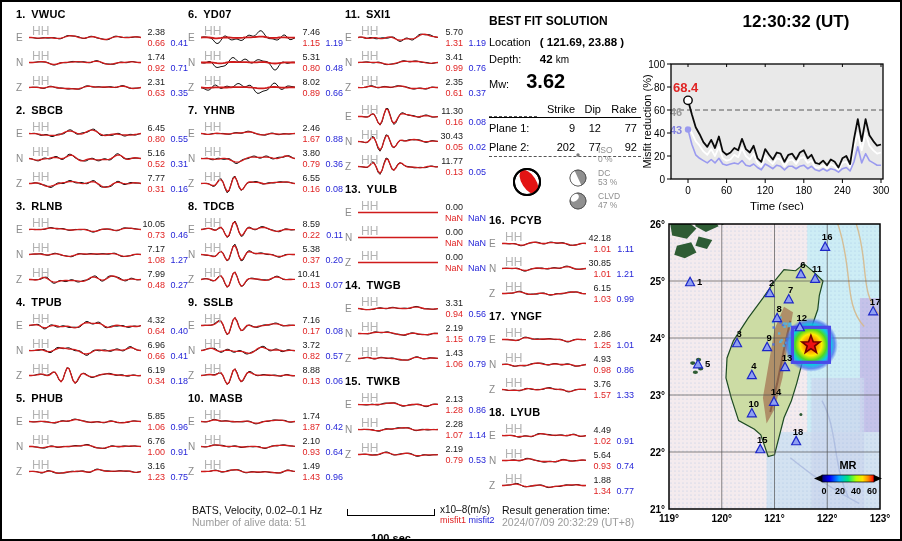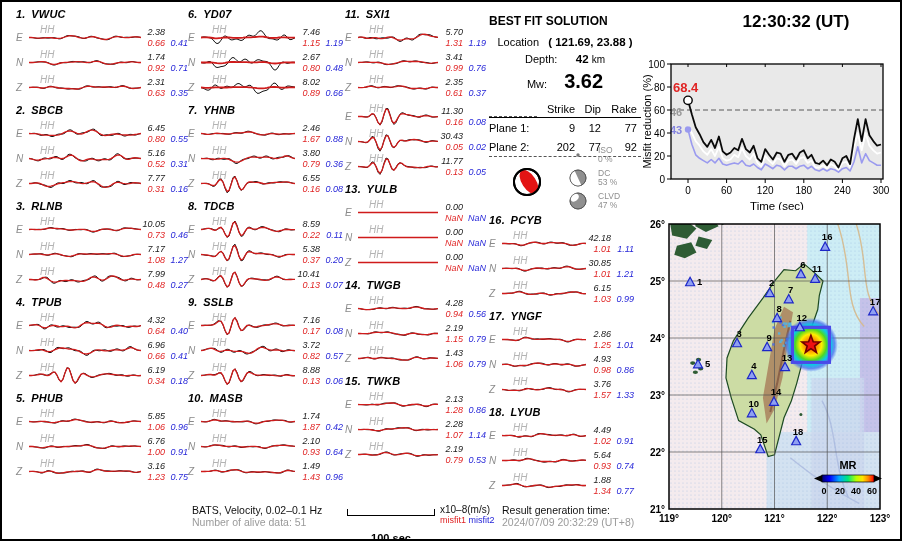--- a/index.html
+++ b/index.html
@@ -1,39 +1,39 @@
 <!DOCTYPE html>
 <html><head>
 <meta charset="utf-8">
 <style>
   html,body{margin:0;padding:0;background:#fff;}
   #canvas{position:relative;width:898px;height:537px;border:2px solid #000;background:#fff;
           font-family:"Liberation Sans",sans-serif;overflow:hidden;}
   
-  .wave-col{position:absolute;top:6px;font-style:italic;}
+  .wave-col{position:absolute;top:6px;}
   #col1{left:14px;width:172px;}
   #col2{left:186px;width:155px;}
   #col3{left:343px;width:141px;}
   #col4{left:487px;width:145px;top:212px;}
   .station{margin-bottom:4px;}
   .st-head{font-weight:bold;font-size:11px;color:#000;height:17px;letter-spacing:.2px;}
   .chan-row{display:flex;align-items:center;height:25px;}
   .comp{width:13px;font-size:10px;color:#8a8a8a;}
   .trace{position:relative;height:25px;}
-  .hh{position:absolute;left:3px;top:-1px;font-size:10px;color:#b3b3b3;margin-left:8px;}
+  .hh{position:absolute;left:3px;top:-1px;font-size:12px;color:#b3b3b3;}
   .nums{width:47px;display:grid;grid-template-columns:1fr 21px;column-gap:2px;
         font-size:9px;line-height:11px;}
   .nums span{text-align:right;display:block;}
   .amp{color:#1a1a1a;}
   .m1{color:#e02424;}
   .m2{color:#2626d8;}
   
   #solution{position:absolute;left:487px;top:12px;width:152px;}
   .sol-title{font-weight:bold;font-size:12px;color:#000;margin-bottom:8px;}
-  .sol-row{font-size:11px;color:#000;margin-bottom:5px;text-align:center;}
+  .sol-row{font-size:11px;color:#000;margin-bottom:5px;}
   .sol-row b{font-size:11.5px;}
   .mw-val{font-size:20px;font-weight:bold;margin-left:14px;}
   .sol-table{font-size:11px;margin-top:10px;}
   .t-row{display:grid;grid-template-columns:48px 38px 26px 36px;}
   .t-row span{text-align:right;}
   .t-row .rlab{text-align:left;}
   .t-head{border-bottom:1px solid #000;}
   .t-head .rlab{border-bottom:1px dashed #555;height:13px;align-self:end;}
   .t-body .t-row{padding:4px 0 3px 0;}
   .t-last{border-bottom:1px dashed #555;}
@@ -291,21 +291,21 @@
             <span class="m2">1.19</span>
           </div>
         </div>
         <div class="chan-row">
           <span class="comp">N</span>
           <div class="trace" style="width: 95px;"><span class="hh">HH</span><svg width="95" height="25">
               <path d="M0,12.5L2,13.0L4,13.0L6,12.2L8,11.4L10,11.9L12,14.0L14,16.6L16,17.5L18,17.2L20,16.6L22,16.3L24,15.7L26,14.1L28,11.2L30,8.5L32,7.4L34,8.5L36,10.7L38,12.0L40,11.5L42,9.9L44,9.0L46,9.8L48,11.7L50,13.1L52,12.8L54,11.3L56,9.9L58,9.7L60,10.4L62,11.1L64,11.3L66,11.6L68,13.0L70,15.8L72,18.9L74,20.2L76,18.9L78,15.7L80,12.9L82,11.9L84,12.6L86,13.4L88,13.1L90,12.4L92,12.2L94,12.4" fill="none" stroke="#141414" stroke-width="1"></path>
               <path d="M0,12.5L2,12.5L4,12.5L6,12.5L8,12.5L10,12.5L12,12.6L14,12.9L16,13.2L18,13.4L20,13.4L22,13.2L24,12.9L26,12.5L28,12.2L30,12.0L32,11.9L34,12.0L36,12.1L38,12.2L40,12.2L42,12.2L44,12.2L46,12.2L48,12.3L50,12.3L52,12.4L54,12.4L56,12.3L58,12.2L60,12.1L62,12.0L64,12.2L66,12.4L68,12.8L70,13.2L72,13.4L74,13.5L76,13.4L78,13.1L80,12.8L82,12.6L84,12.4L86,12.4L88,12.5L90,12.5L92,12.5L94,12.5" fill="none" stroke="#cf1b1b" stroke-width="1.8"></path>
             </svg></div>
           <div class="nums">
-            <span class="amp">2.67</span>
+            <span class="amp">5.31</span>
             <span></span>
             <span class="m1">0.80</span>
             <span class="m2">0.48</span>
           </div>
         </div>
         <div class="chan-row">
           <span class="comp">Z</span>
           <div class="trace" style="width: 95px;"><span class="hh">HH</span><svg width="95" height="25">
               <path d="M0,12.5L2,13.2L4,14.1L6,15.1L8,15.1L10,13.6L12,11.2L14,9.8L16,10.7L18,12.5L20,13.5L22,12.9L24,11.7L26,11.1L28,11.6L30,12.2L32,11.9L34,10.4L36,8.8L38,8.5L40,9.7L42,11.3L44,11.9L46,11.2L48,10.2L50,10.6L52,13.0L54,16.1L56,18.2L58,18.3L60,17.2L62,16.2L64,15.7L66,15.1L68,13.5L70,10.9L72,8.5L74,8.0L76,9.8L78,12.6L80,14.4L82,14.2L84,12.5L86,11.1L88,11.0L90,11.4L92,11.7L94,12.1" fill="none" stroke="#141414" stroke-width="1"></path>
               <path d="M0,12.5L2,12.6L4,12.8L6,12.8L8,12.8L10,12.6L12,12.5L14,12.3L16,12.3L18,12.3L20,12.4L22,12.5L24,12.5L26,12.5L28,12.4L30,12.3L32,12.2L34,12.1L36,12.1L38,12.1L40,12.1L42,12.1L44,12.2L46,12.2L48,12.3L50,12.4L52,12.7L54,12.9L56,13.2L58,13.4L60,13.4L62,13.3L64,13.1L66,12.8L68,12.4L70,12.2L72,12.0L74,12.0L76,12.2L78,12.4L80,12.6L82,12.7L84,12.6L86,12.5L88,12.3L90,12.3L92,12.3L94,12.4" fill="none" stroke="#cf1b1b" stroke-width="1.8"></path>
@@ -615,21 +615,21 @@
       </div>
       <div class="station">
         <div class="st-head">14. TWGB</div>
         <div class="chan-row">
           <span class="comp">E</span>
           <div class="trace" style="width: 81px;"><span class="hh">HH</span><svg width="81" height="25">
               <path d="M0,12.5L2,12.7L4,13.2L6,13.5L8,13.6L10,13.5L12,13.4L14,13.5L16,13.3L18,12.7L20,12.0L22,11.7L24,12.0L26,12.5L28,12.8L30,12.5L32,11.8L34,11.3L36,11.4L38,12.0L40,12.5L42,12.6L44,12.4L46,12.1L48,12.2L50,12.4L52,12.4L54,11.7L56,10.9L58,10.4L60,10.7L62,11.5L64,12.4L66,12.8L68,12.8L70,12.7L72,13.0L74,13.3L76,13.3L78,13.0L80,12.6" fill="none" stroke="#141414" stroke-width="1"></path>
               <path d="M0,12.5L2,12.7L4,13.0L6,13.3L8,13.6L10,13.7L12,13.6L14,13.2L16,12.8L18,12.4L20,12.3L22,12.2L24,12.3L26,12.3L28,12.3L30,12.2L32,12.0L34,11.9L36,11.8L38,11.9L40,12.1L42,12.3L44,12.5L46,12.7L48,12.6L50,12.3L52,11.9L54,11.5L56,11.2L58,11.1L60,11.2L62,11.5L64,12.0L66,12.5L68,12.9L70,13.2L72,13.2L74,13.1L76,13.0L78,12.8L80,12.6" fill="none" stroke="#cf1b1b" stroke-width="1.3"></path>
             </svg></div>
           <div class="nums">
-            <span class="amp">4.28</span>
+            <span class="amp">3.31</span>
             <span></span>
             <span class="m1">0.94</span>
             <span class="m2">0.56</span>
           </div>
         </div>
         <div class="chan-row">
           <span class="comp">N</span>
           <div class="trace" style="width: 81px;"><span class="hh">HH</span><svg width="81" height="25">
               <path d="M0,12.5L2,12.6L4,12.5L6,12.6L8,12.7L10,12.9L12,12.6L14,11.8L16,11.0L18,10.8L20,11.2L22,11.7L24,11.8L26,11.4L28,10.9L30,10.8L32,11.4L34,12.2L36,12.8L38,13.0L40,13.1L42,13.4L44,14.0L46,14.4L48,14.1L50,13.2L52,12.2L54,11.8L56,12.1L58,12.8L60,13.3L62,13.4L64,13.3L66,13.4L68,13.7L70,14.0L72,13.6L74,12.9L76,12.3L78,12.3L80,12.4" fill="none" stroke="#141414" stroke-width="1"></path>
               <path d="M0,12.5L2,12.5L4,12.7L6,12.7L8,12.7L10,12.5L12,12.2L14,11.8L16,11.5L18,11.4L20,11.4L22,11.4L24,11.4L26,11.4L28,11.4L30,11.4L32,11.6L34,11.9L36,12.3L38,12.9L40,13.4L42,13.8L44,13.9L46,13.8L48,13.5L50,13.0L52,12.6L54,12.3L56,12.2L58,12.4L60,12.8L62,13.2L64,13.6L66,13.7L68,13.7L70,13.5L72,13.1L74,12.7L76,12.5L78,12.4L80,12.5" fill="none" stroke="#cf1b1b" stroke-width="1.3"></path>

